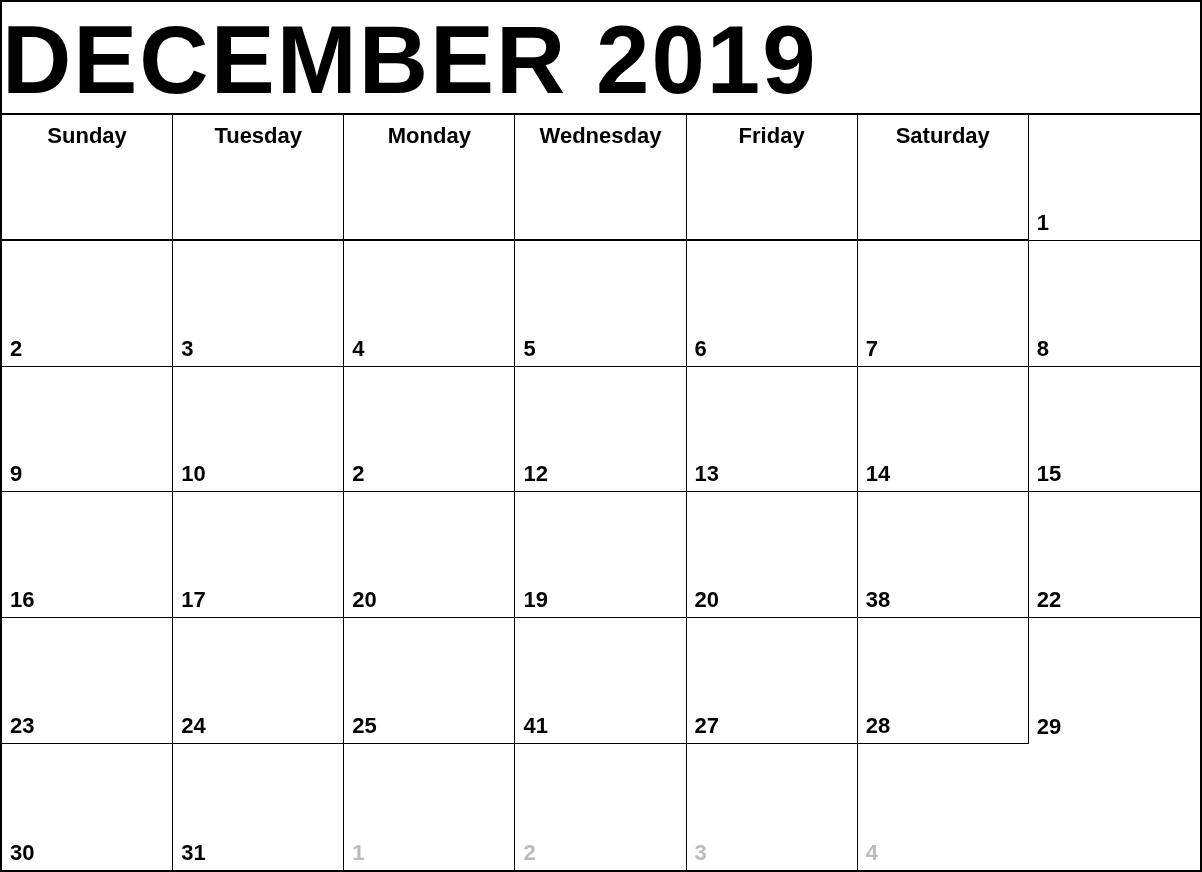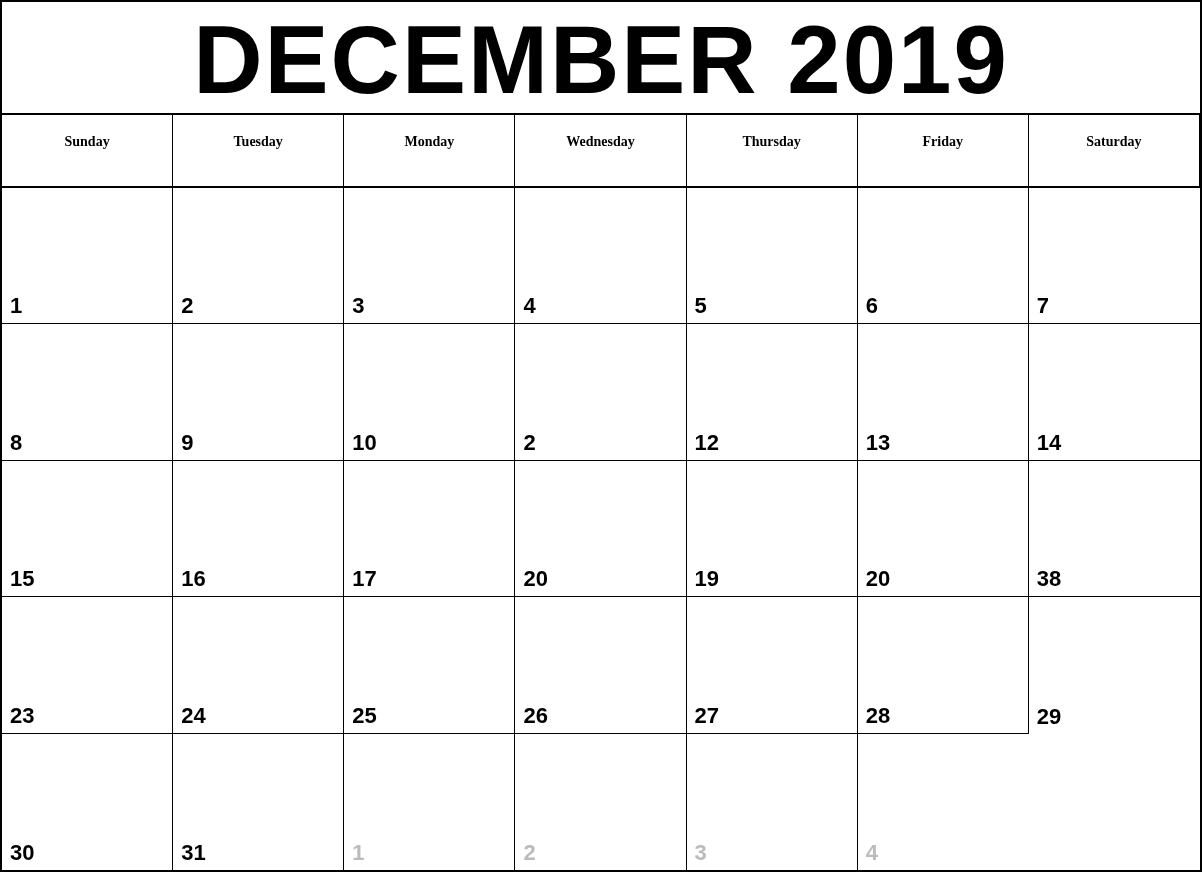--- a/index.html
+++ b/index.html
@@ -20,45 +20,45 @@
     .calendar-container {
       width: 1202px;
       height: 872px;
       border: 2px solid #000;
       display: flex;
       flex-direction: column;
       background: #fff;
     }
 
     .calendar-title {
-      text-align: center;
+      text-align: left;
       font-size: 96px;
       font-weight: 900;
       font-family: 'Arial Black', Arial, sans-serif;
       letter-spacing: 2px;
       padding: 10px 0 5px;
       border-bottom: 2px solid #000;
       line-height: 1;
     }
 
     .calendar-grid {
       display: grid;
       grid-template-columns: repeat(7, 1fr);
       flex: 1;
       border-top: none;
     }
 
     .day-header {
       border-right: 1px solid #000;
       border-bottom: 2px solid #000;
       text-align: center;
-      padding: 19px 4px;
-      font-size: 14px;
+      padding: 8px 4px;
+      font-size: 22px;
       font-weight: bold;
-      font-family: Liberation Serif, serif;
+      font-family: Liberation Sans, sans-serif;
     }
 
     .day-header:last-child {
       border-right: none;
     }
 
     .day-cell {
       border-right: 1px solid #000;
       border-bottom: 1px solid #000;
       padding: 8px 8px 4px 8px;
@@ -94,21 +94,20 @@
 <body>
 
 <div class="calendar-container">
   <div class="calendar-title">DECEMBER 2019</div>
   <div class="calendar-grid">
 
     <div class="day-header">Sunday</div>
     <div class="day-header">Tuesday</div>
     <div class="day-header">Monday</div>
     <div class="day-header">Wednesday</div>
-    <div class="day-header">Thursday</div>
     <div class="day-header">Friday</div>
     <div class="day-header">Saturday</div>
 
     <div class="day-cell">
         <span class="day-number">1</span>
       </div>
     <div class="day-cell">
         <span class="day-number">2</span>
       </div>
     <div class="day-cell">
@@ -165,30 +164,33 @@
         <span class="day-number">19</span>
       </div>
     <div class="day-cell">
         <span class="day-number">20</span>
       </div>
     <div class="day-cell">
         <span class="day-number">38</span>
       </div>
 
     <div class="day-cell">
+        <span class="day-number">22</span>
+      </div>
+    <div class="day-cell">
         <span class="day-number">23</span>
       </div>
     <div class="day-cell">
         <span class="day-number">24</span>
       </div>
     <div class="day-cell">
         <span class="day-number">25</span>
       </div>
     <div class="day-cell">
-        <span class="day-number">26</span>
+        <span class="day-number">41</span>
       </div>
     <div class="day-cell">
         <span class="day-number">27</span>
       </div>
     <div class="day-cell">
         <span class="day-number">28</span>
       </div>
 
     <div class="day-cell">
         <span class="day-number">29</span>

